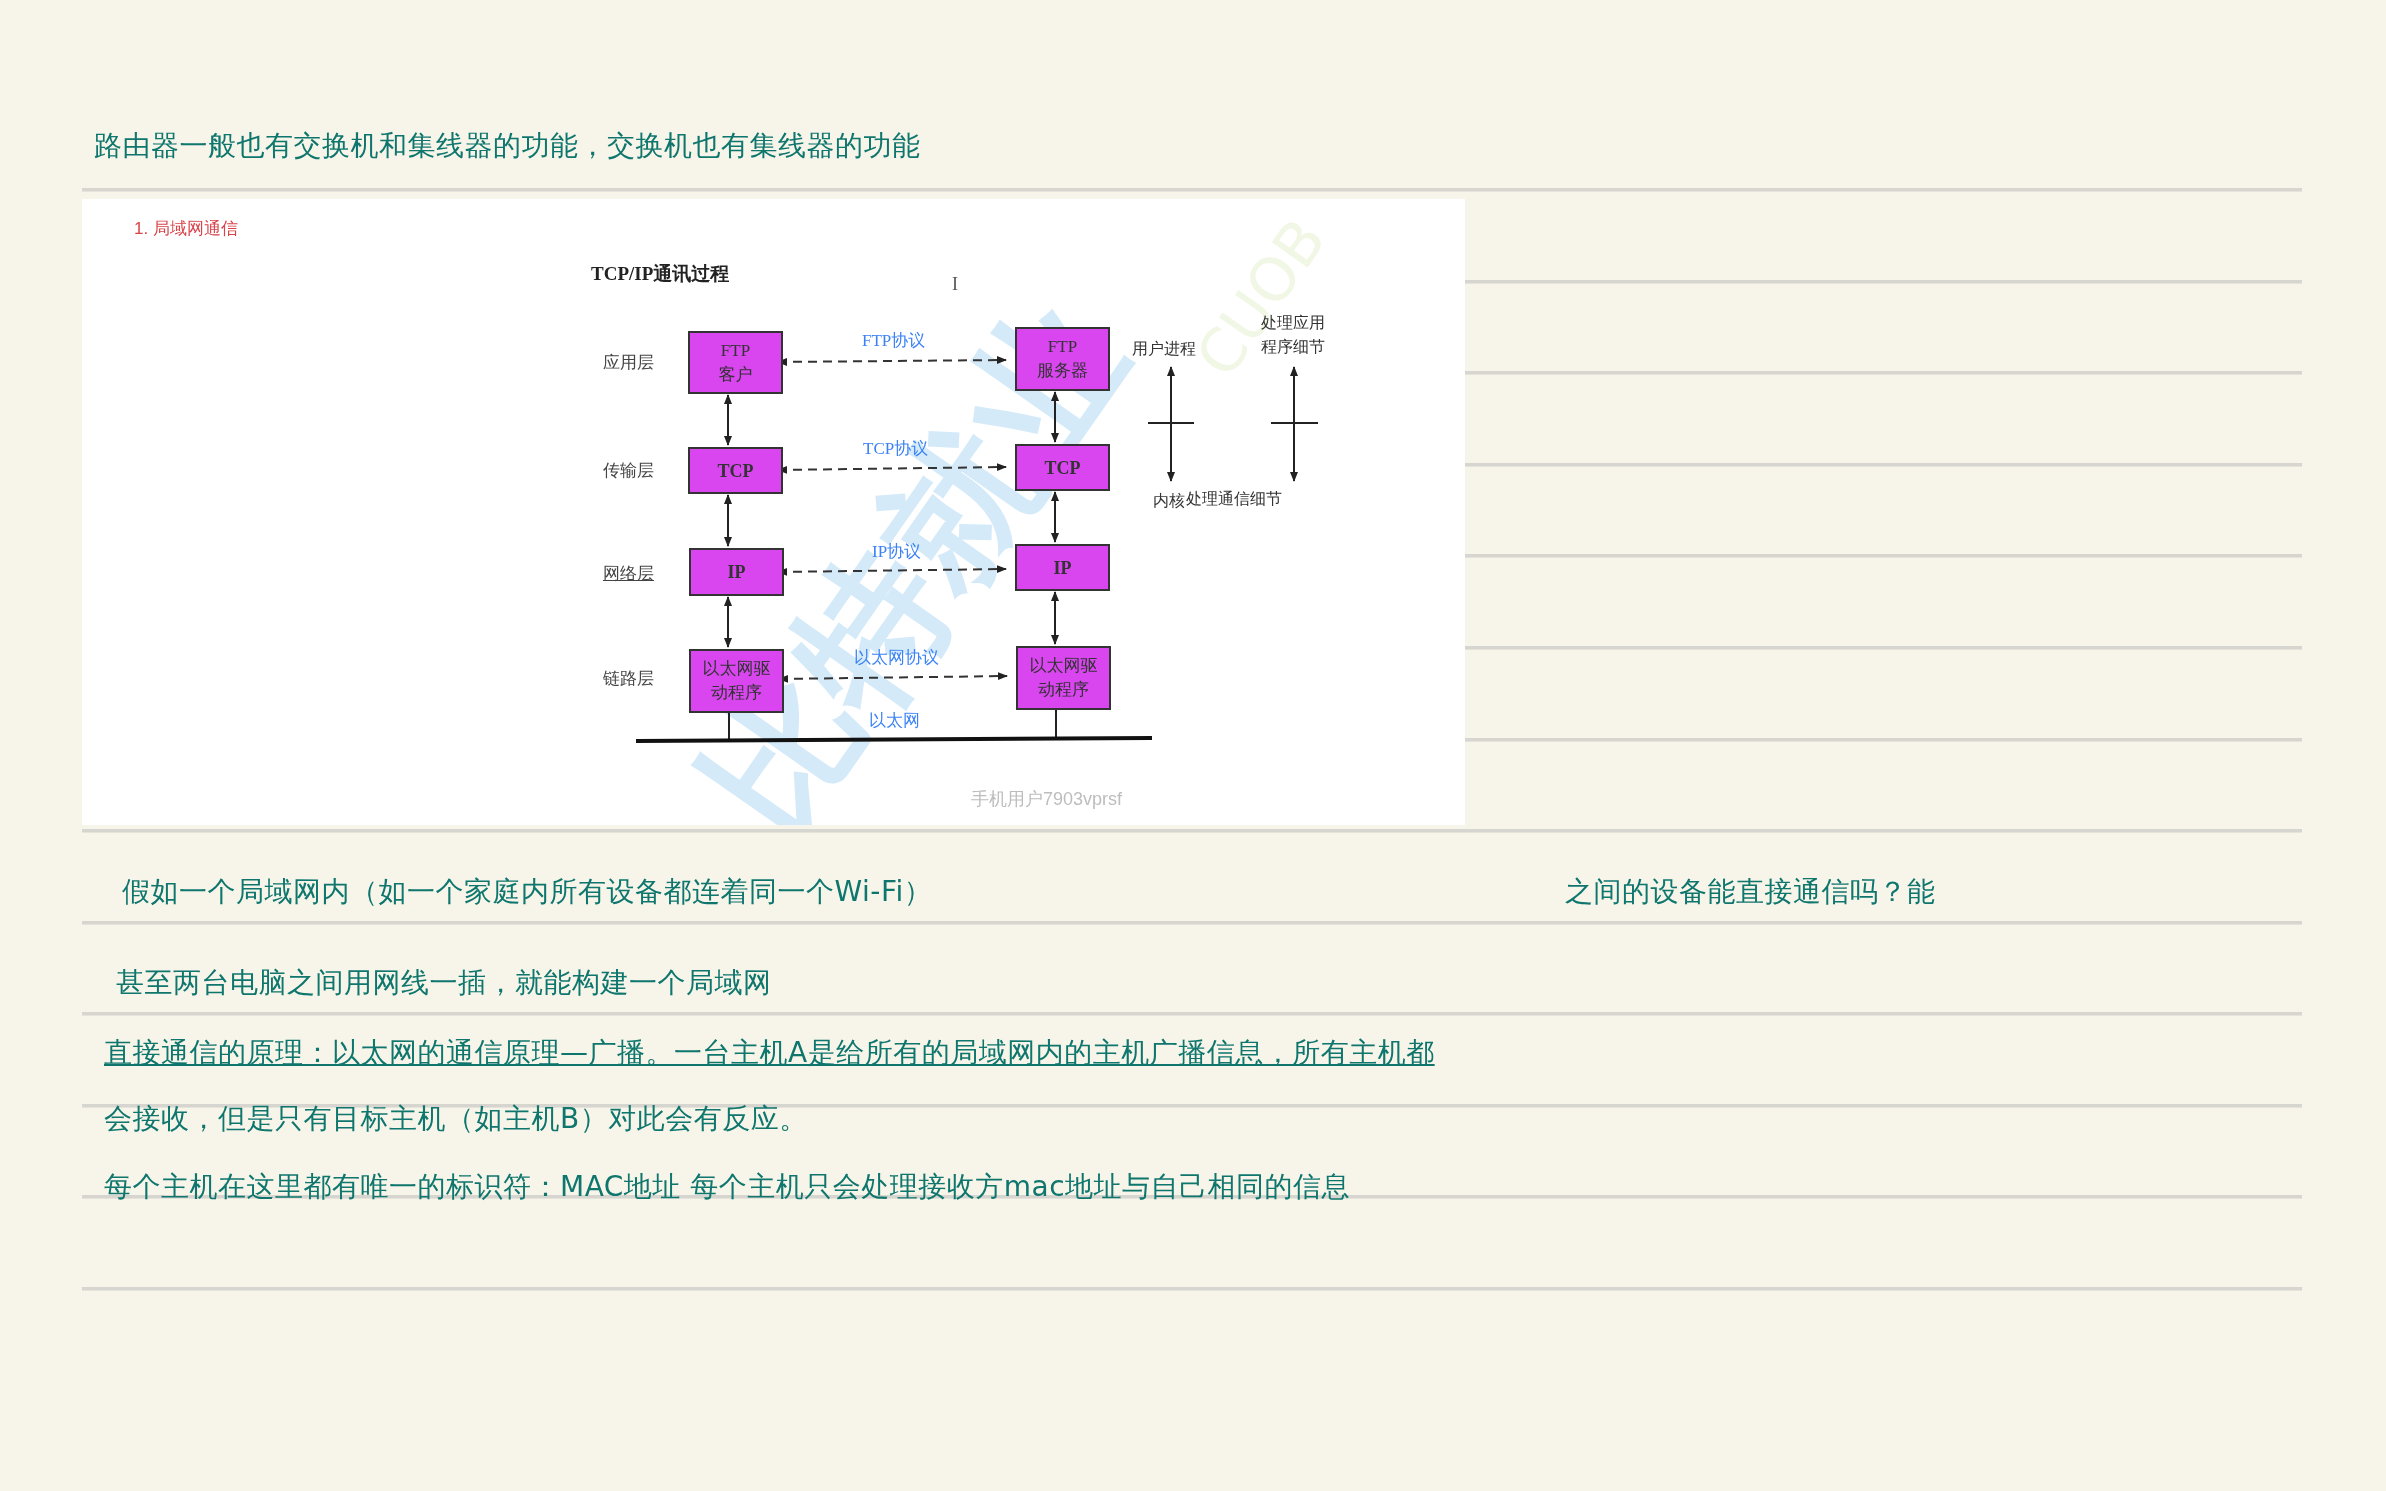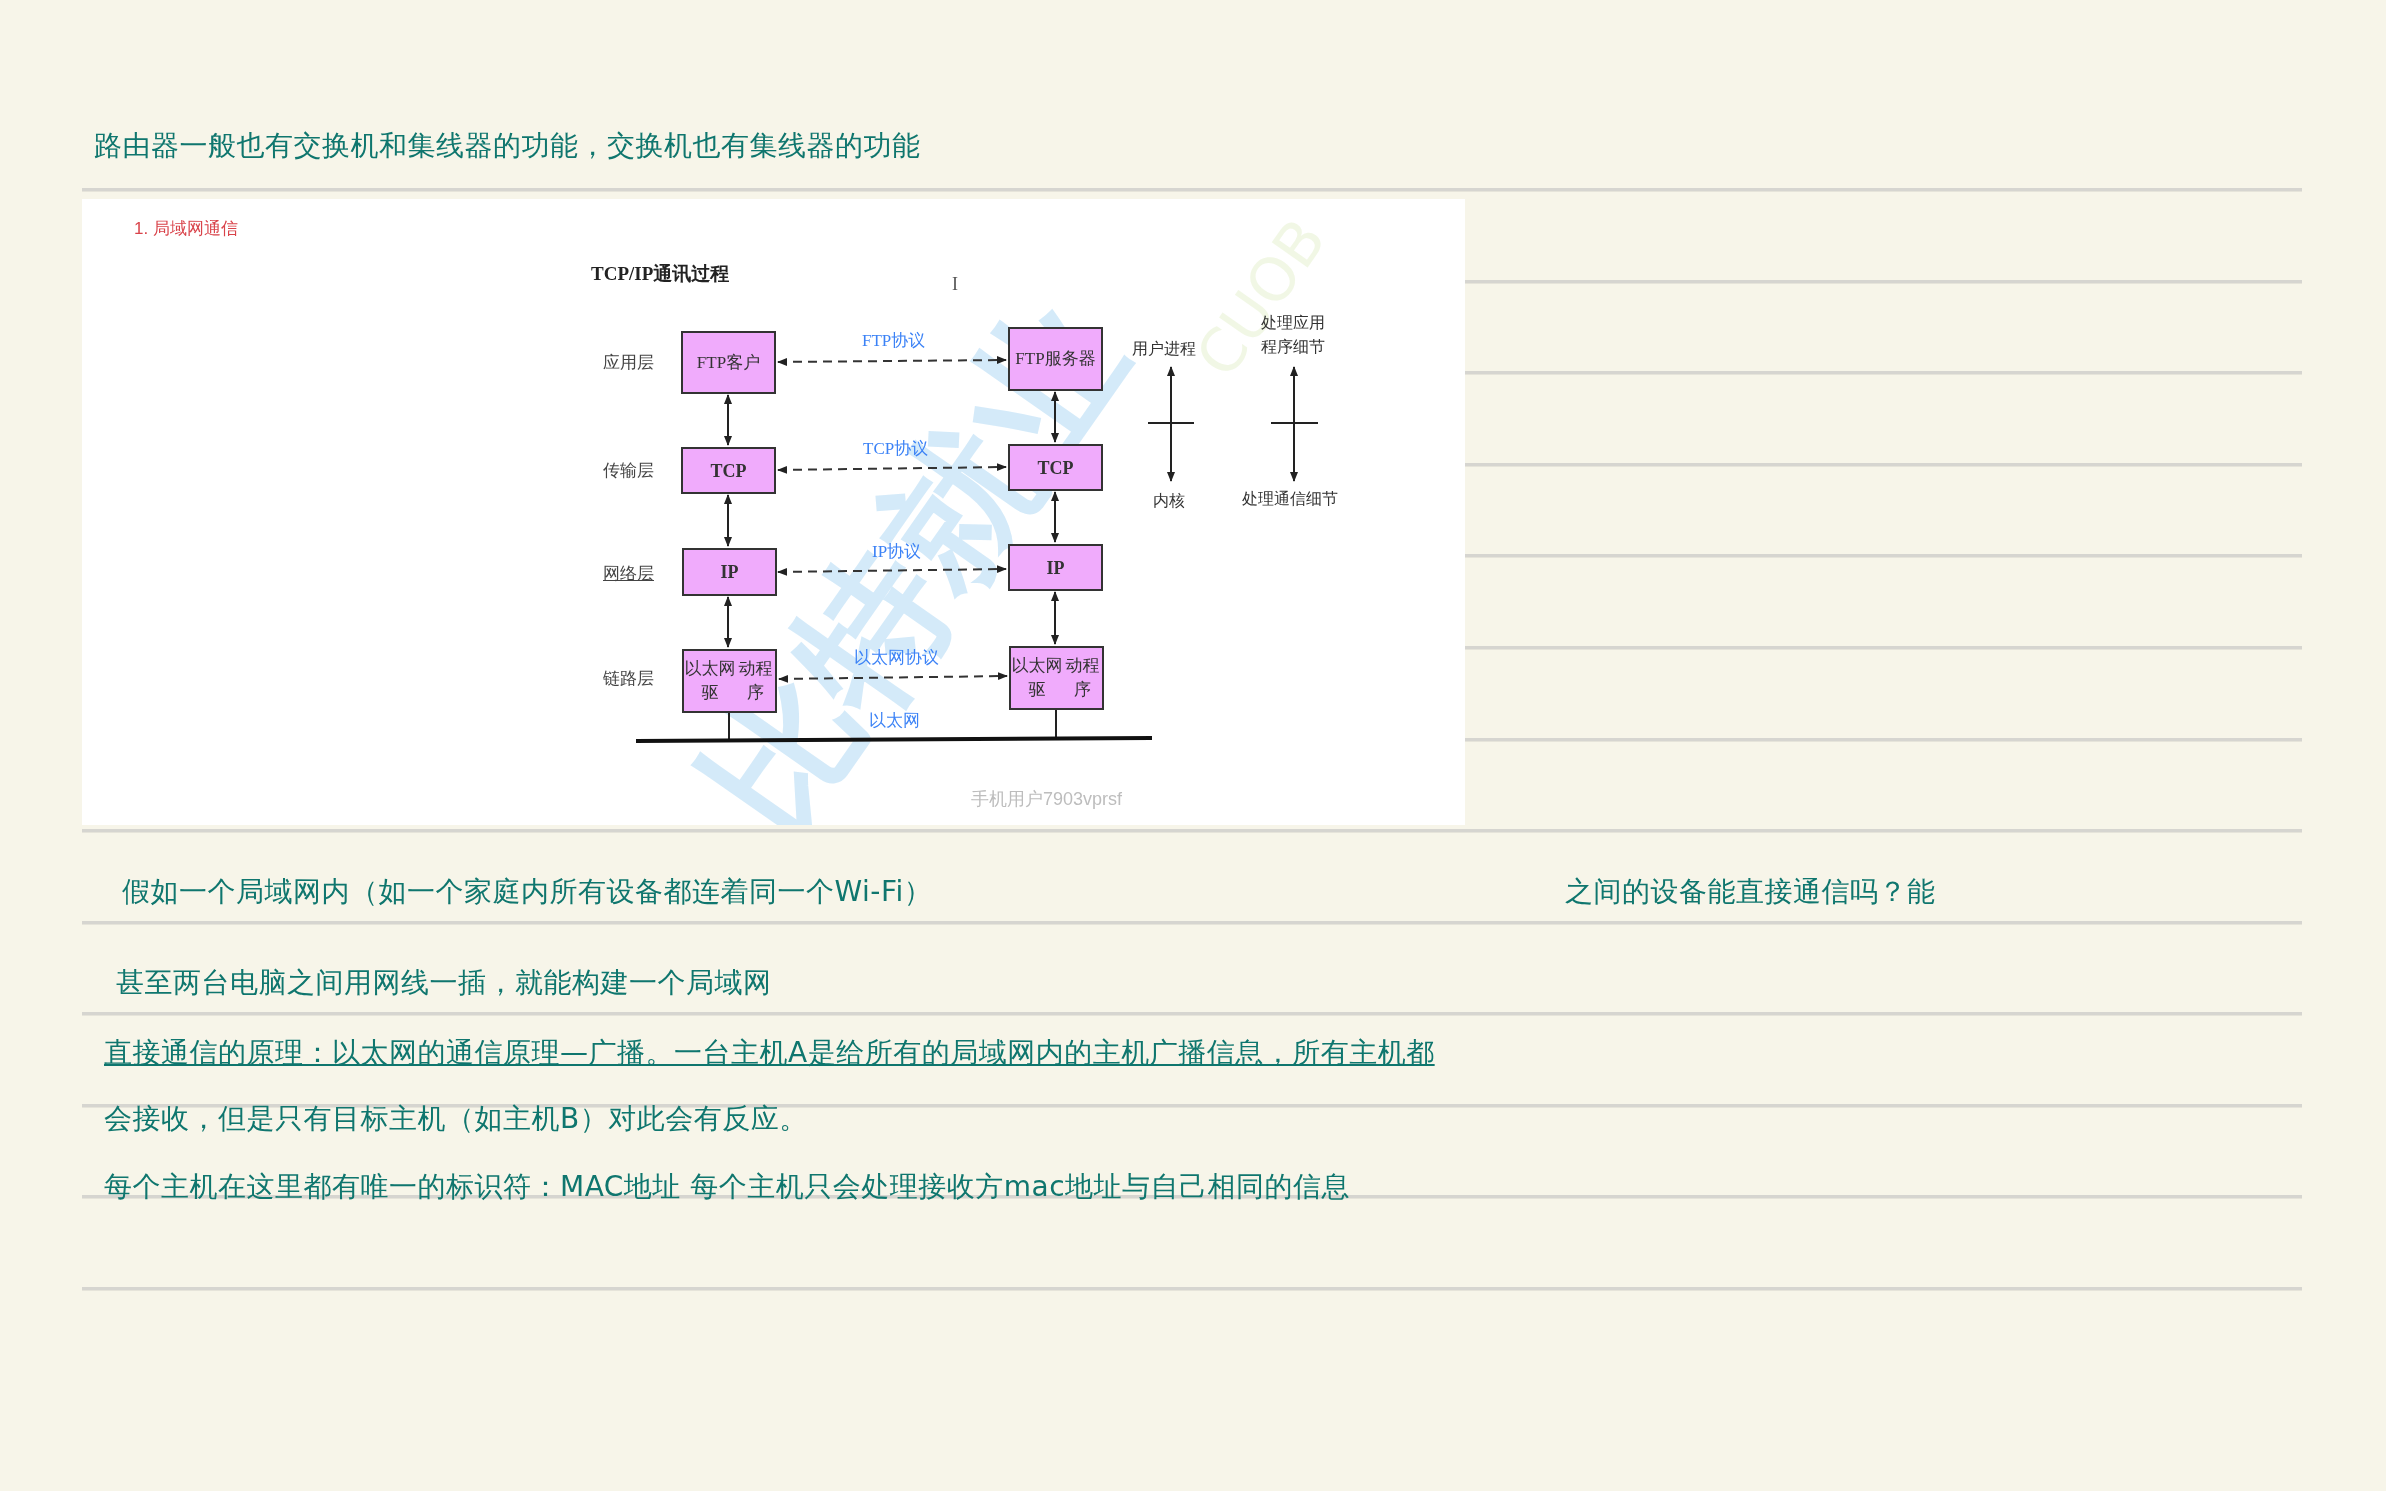--- a/index.html
+++ b/index.html
@@ -26,24 +26,24 @@
   }
   .fig-title {
     position: absolute; color: #222; font-family: "Liberation Serif", "DejaVu Serif", serif;
     font-size: 19px; font-weight: bold;
   }
   .layer-label {
     position: absolute; color: #444; font-family: "Liberation Serif", "DejaVu Serif", serif;
     font-size: 17px;
   }
   .box {
-    position: absolute; border: 2px solid #333; background: #f0abfc;
-    display: flex; flex-direction: row; align-items: center; justify-content: center;
+    position: absolute; border: 2px solid #333; background: #d946ef;
+    display: flex; flex-direction: column; align-items: center; justify-content: center;
     font-family: "Liberation Serif", "DejaVu Serif", serif; font-size: 17px; color: #333;
-    line-height: 24px; box-sizing: border-box; text-align: center;
+    line-height: 24px; box-sizing: border-box; text-align: center; margin-left: 7px;
   }
   .box.bold { font-weight: bold; font-size: 18px; }
   .proto-label {
     position: absolute; color: #3b82f6; font-family: "Liberation Serif", "DejaVu Serif", serif;
     font-size: 17px; white-space: nowrap;
   }
   .side-label {
     position: absolute; color: #333; font-family: "Liberation Serif", "DejaVu Serif", serif;
     font-size: 16px; text-align: center; line-height: 24px; white-space: nowrap;
   }
@@ -163,21 +163,21 @@
   <div class="proto-label" style="left:780px; top:130px;">FTP协议</div>
   <div class="proto-label" style="left:781px; top:238px;">TCP协议</div>
   <div class="proto-label" style="left:790px; top:341px;">IP协议</div>
   <div class="proto-label" style="left:772px; top:447px;">以太网协议</div>
   <div class="proto-label" style="left:787px; top:510px;">以太网</div>
 
   <div class="side-label" style="left:1050px; top:138px;">用户进程</div>
   <div class="side-label" style="left:1071px; top:290px;">内核</div>
   <div class="side-label" style="left:1179px; top:112px;">处理应用</div>
   <div class="side-label" style="left:1179px; top:136px;">程序细节</div>
-  <div class="side-label" style="left:1160px; top:288px;">处理通信细节</div>
+  <div class="side-label" style="left:1104px; top:288px;">处理通信细节</div>
 
   <div class="credit" style="left:869px; top:588px;">手机用户7903vprsf</div>
 </div>
 
 <div class="note-line" style="left:122px; top:862px;">假如一个局域网内（如一个家庭内所有设备都连着同一个Wi-Fi）</div>
 <div class="note-line" style="left:1565px; top:862px;">之间的设备能直接通信吗？能</div>
 <div class="note-line" style="left:104px; top:953px;margin-left:12px;">甚至两台电脑之间用网线一插，就能构建一个局域网</div>
 <div class="note-line" style="left:104px; top:1023px;text-decoration:underline;">直接通信的原理：以太网的通信原理—广播。一台主机A是给所有的局域网内的主机广播信息，所有主机都</div>
 <div class="note-line" style="left:104px; top:1089px;">会接收，但是只有目标主机（如主机B）对此会有反应。</div>
 <div class="note-line" style="left:104px; top:1157px;">每个主机在这里都有唯一的标识符：MAC地址  每个主机只会处理接收方mac地址与自己相同的信息</div>

